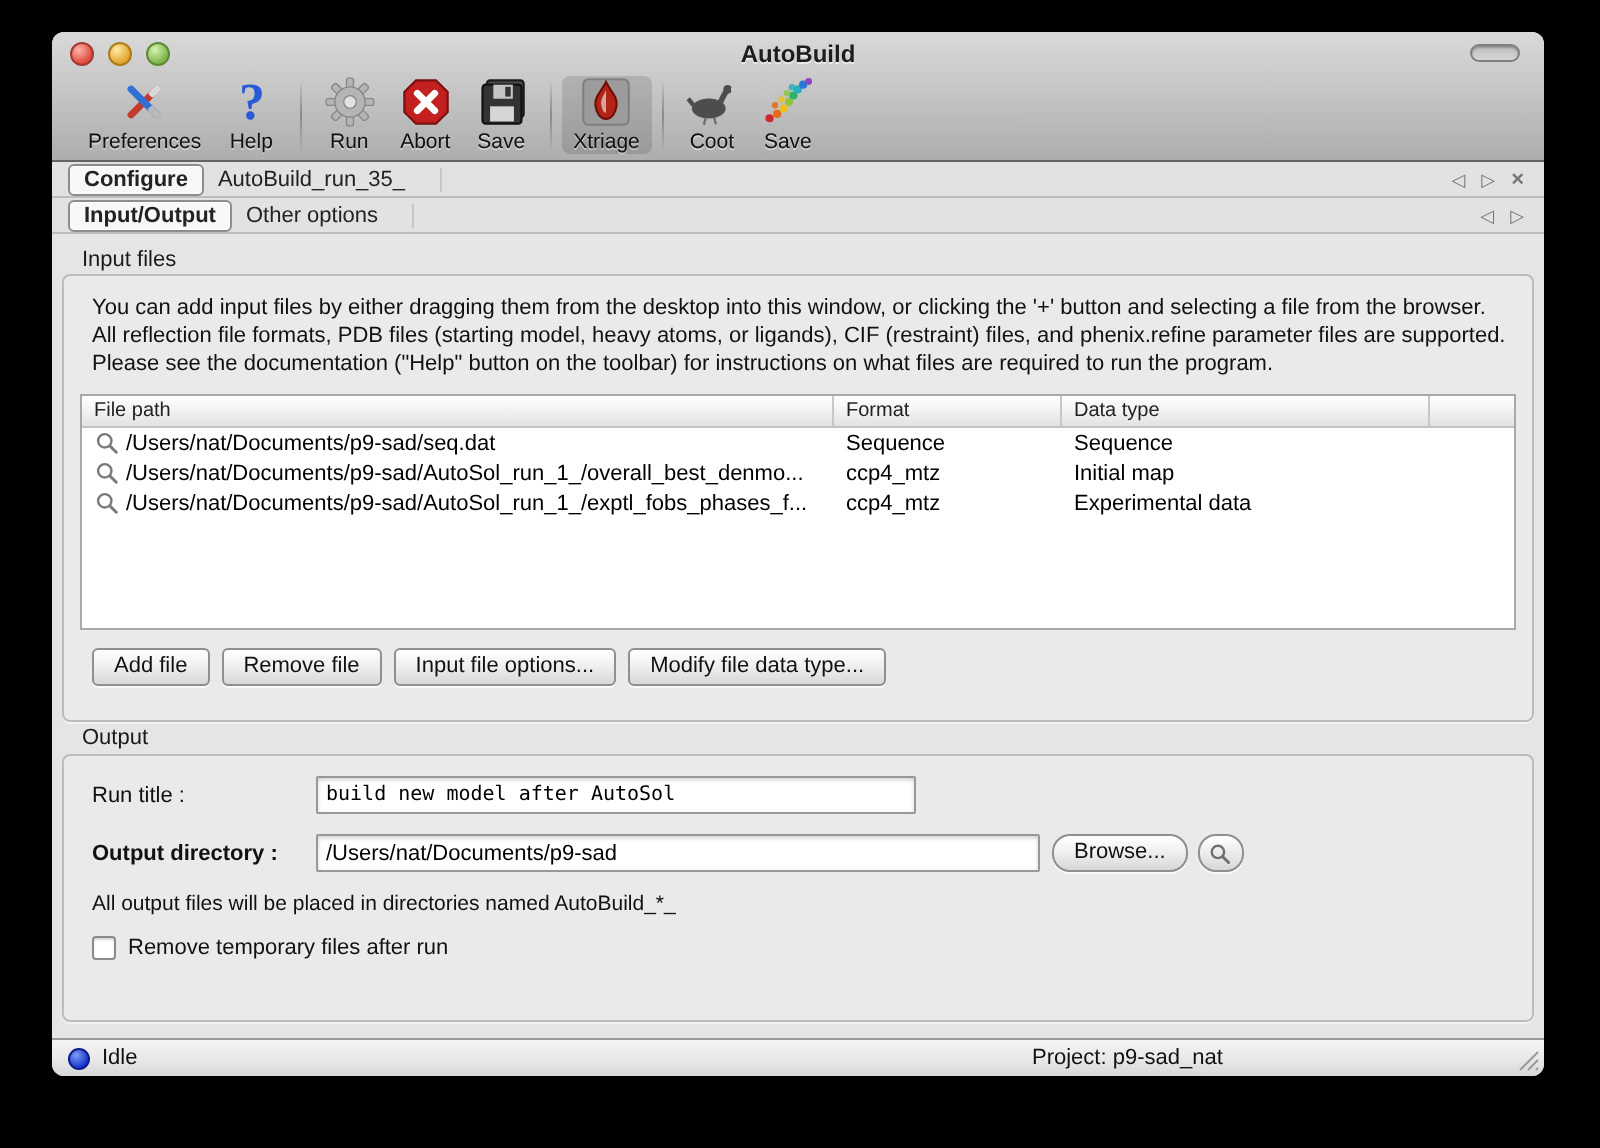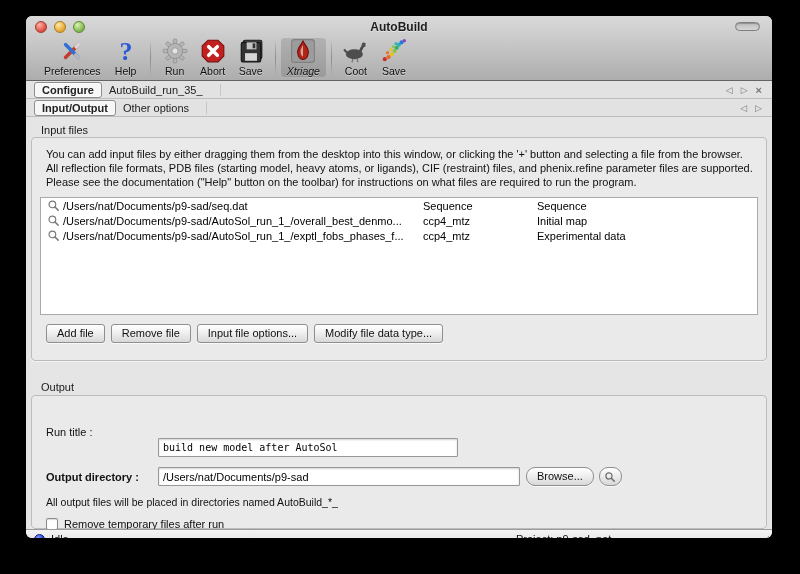--- a/index.html
+++ b/index.html
@@ -22,21 +22,21 @@
   .light.yellow{ background:radial-gradient(circle at 35% 30%,#ffe9a8,#e2a42d 70%); border-color:#aa7c1c; }
   .light.green { background:radial-gradient(circle at 35% 30%,#d8f2b0,#7cb44a 70%); border-color:#5d8a34; }
   .win-title { text-align:center; font-size:12px; font-weight:bold; color:#1d1d1d; line-height:22px; text-shadow:0 1px 0 rgba(255,255,255,.55); }
   .tb-toggle { position:absolute; right:12px; top:6px; width:25px; height:9px; border-radius:5px;
     border:1px solid #7f7f7f; background:linear-gradient(180deg,#bdbdbd,#d6d6d6); box-shadow:inset 0 1px 1px rgba(0,0,0,.25); }
   .toolbar { display:flex; align-items:flex-end; padding:2px 10px 3px 12px; height:42px; }
   .tb-item { display:flex; flex-direction:column; align-items:center; justify-content:flex-end; padding:0 6px; cursor:default; }
   .tb-item svg { width:26px; height:26px; display:block; }
   .tb-label { font-size:10.5px; color:#111; margin-top:1px; white-space:nowrap; text-shadow:0 1px 0 rgba(255,255,255,.4); }
   .tb-sep { width:1px; height:34px; background:linear-gradient(180deg,rgba(90,90,90,.05),#8a8a8a,rgba(90,90,90,.05)); margin:0 5px 2px 5px; }
-  .tb-item.active { background:rgba(0,0,0,.12); border-radius:4px;font-style:italic; }
+  .tb-item.active { background:rgba(0,0,0,.12); border-radius:4px; }
   
   .tabrow { height:18px; background:#e2e2e2; border-bottom:1px solid #bdbdbd; display:flex; align-items:center; padding:0 6px 0 8px; flex:0 0 auto; }
   .tab { font-size:11px; color:#222; padding:0 7px; line-height:14px; white-space:nowrap;text-align:right; }
   .tab.selected { font-weight:bold; background:#f7f7f7; border:1px solid #8d8d8d; border-radius:3px; box-shadow:0 0 0 1px rgba(255,255,255,.4) inset; }
   .tab-div { width:1px; height:12px; background:#c6c6c6; margin:0 10px; }
   .tabrow .spacer { flex:1; }
   .tab-ctl { font-size:9px; color:#777; padding:0 4px; line-height:14px; }
   .tab-ctl.x { font-size:11px; font-weight:bold; }
   
   .content { flex:1; background:#e5e5e5; padding:5px 5px 0 5px; position:relative; }
@@ -62,21 +62,21 @@
   .macbtn.pill { border-radius:9px; }
   
   .gb-output { height:134px; padding:10px 8px 0 8px; margin-top:2px; }
   .formrow { display:flex; align-items:center; margin:0 0 10px 6px; }
   .flabel { font-size:11px; color:#111; width:112px; flex:0 0 auto; }
   .flabel.bold { font-weight:bold; }
   .tinput {
     height:19px; border:1px solid #989898; background:#fff; font-size:11px; color:#000; padding:0 4px;
     box-shadow:inset 0 1px 2px rgba(0,0,0,.18); border-radius:1px;
   }
-  .mono { font-family:"DejaVu Sans Mono",monospace; font-size:10px;margin-top:32px; }
+  .mono { font-family:"DejaVu Sans Mono",monospace; font-size:10px; }
   .roundbtn { width:23px; height:19px; border:1px solid #8f8f8f; border-radius:9px; margin-left:5px;
     background:linear-gradient(180deg,#ffffff,#ededed 45%,#d8d8d8); display:flex; align-items:center; justify-content:center; box-shadow:0 1px 0 rgba(255,255,255,.7); }
   .notetext { font-size:10.5px; color:#111; margin:2px 0 10px 6px; }
   .cbrow { display:flex; align-items:center; margin:0 0 12px 6px; }
   .checkbox { width:12px; height:12px; background:#fff; border:1px solid #8a8a8a; border-radius:2px; box-shadow:inset 0 1px 1px rgba(0,0,0,.15); margin-right:6px; flex:0 0 auto; }
   .cblabel { font-size:11px; color:#111; }
   .cblabel.bold { font-weight:bold; }
   .email-label { font-size:11px; color:#111; margin:0 8px 0 22px; }
   
   .statusbar {
@@ -231,20 +231,26 @@
   </div>
 
   <div class="content">
 
     <div class="grouplabel">Input files</div>
     <div class="groupbox gb-input">
 
       <div class="instructions">You can add input files by either dragging them from the desktop into this window, or clicking the '+' button and selecting a file from the browser. All reflection file formats, PDB files (starting model, heavy atoms, or ligands), CIF (restraint) files, and phenix.refine parameter files are supported.  Please see the documentation ("Help" button on the toolbar) for instructions on what files are required to run the program.</div>
 
       <div class="filetable">
+        <div class="ft-header">
+          <div class="ft-hcell col-path">File path</div>
+          <div class="ft-hcell col-format">Format</div>
+          <div class="ft-hcell col-type">Data type</div>
+          <div class="ft-hcell col-fill"></div>
+        </div>
 
         <div class="ft-row">
           <div class="ft-cell pathcell col-path">
             <svg width="13" height="13" viewBox="0 0 14 14">
               <circle cx="5.8" cy="5.8" r="3.6" fill="none" stroke="#7a7a7a" stroke-width="1.3"></circle>
               <line x1="8.6" y1="8.6" x2="12" y2="12" stroke="#7a7a7a" stroke-width="1.6" stroke-linecap="round"></line>
             </svg>
             <span>/Users/nat/Documents/p9-sad/seq.dat</span>
           </div>
           <div class="ft-cell col-format">Sequence</div>
@@ -277,21 +283,21 @@
       </div>
 
       <div class="btnrow">
         <button class="macbtn">Add file</button>
         <button class="macbtn">Remove file</button>
         <button class="macbtn">Input file options...</button>
         <button class="macbtn">Modify file data type...</button>
       </div>
     </div>
 
-    <div class="grouplabel" style="margin-top:20px;">Output</div>
+    <div class="grouplabel" style="margin-top:2px;">Output</div>
     <div class="groupbox gb-output">
 
       <div class="formrow">
         <span class="flabel">Run title :</span>
         <input class="tinput mono" style="width: 300px;" type="text" value="build new model after AutoSol">
       </div>
 
       <div class="formrow">
         <span class="flabel bold">Output directory :</span>
         <input class="tinput" style="width: 362px;" type="text" value="/Users/nat/Documents/p9-sad">

